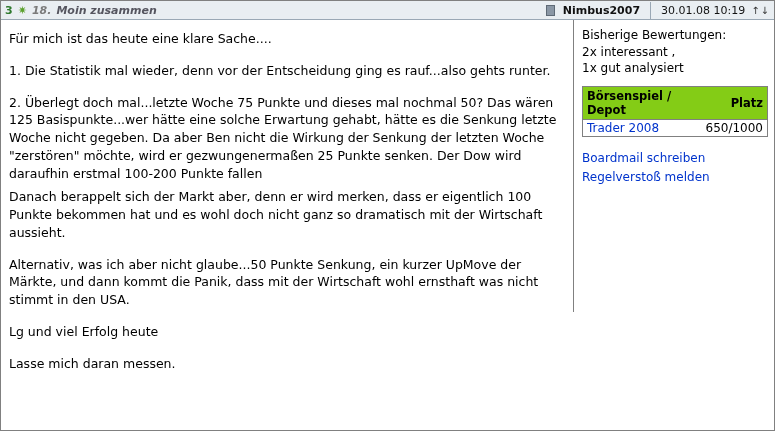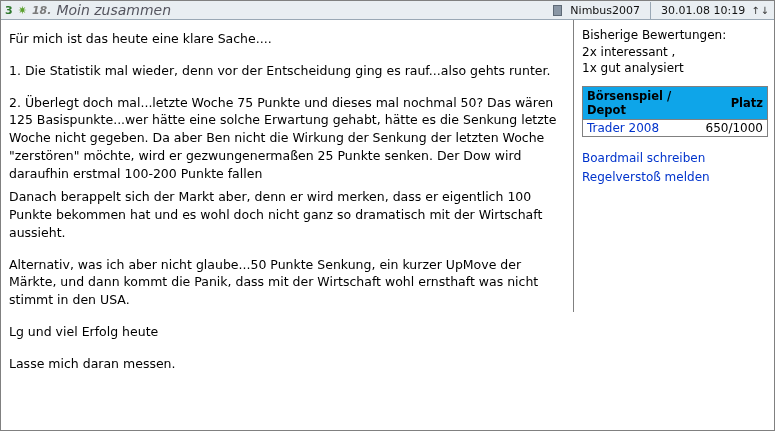--- a/index.html
+++ b/index.html
@@ -51,41 +51,41 @@
   }
   .hdr-num {
     color: #7a7a7a;
     font-style: italic;
     font-weight: bold;
     font-size: 11px;
   }
   .hdr-title {
     color: #55555f;
     font-style: italic;
-    font-weight: normal;
-    font-size: 14px;
+    font-weight: bold;
+    font-size: 11px;
   }
   .hdr-right {
     display: flex;
     align-items: center;
     gap: 6px;
     flex: 0 0 auto;
     font-size: 11px;
   }
   .hdr-usericon {
     display: inline-block;
     width: 7px;
     height: 9px;
     background: #8a97a5;
     border: 1px solid #5e6a76;
     margin-right: 2px;
     vertical-align: middle;
   }
   .hdr-user {
-    font-weight: normal;
+    font-weight: bold;
     color: #111111;
   }
   .hdr-sep {
     width: 1px;
     height: 17px;
     background: #9aa8b5;
     margin: 0 4px;
   }
   .hdr-date {
     color: #111111;
@@ -143,21 +143,21 @@
 
   .depot-table {
     margin-top: 10px;
     border: 1px solid #808080;
     border-collapse: collapse;
     width: 186px;
     font-size: 11.5px;
     background: #ffffff;
   }
   .depot-table th {
-    background: #0ea5e9;
+    background: #84cc16;
     border-bottom: 1px solid #808080;
     font-weight: bold;
     text-align: left;
     padding: 2px 4px;
     font-size: 11.5px;
     color: #000;
   }
   .depot-table th.right, .depot-table td.right {
     text-align: right;
   }

